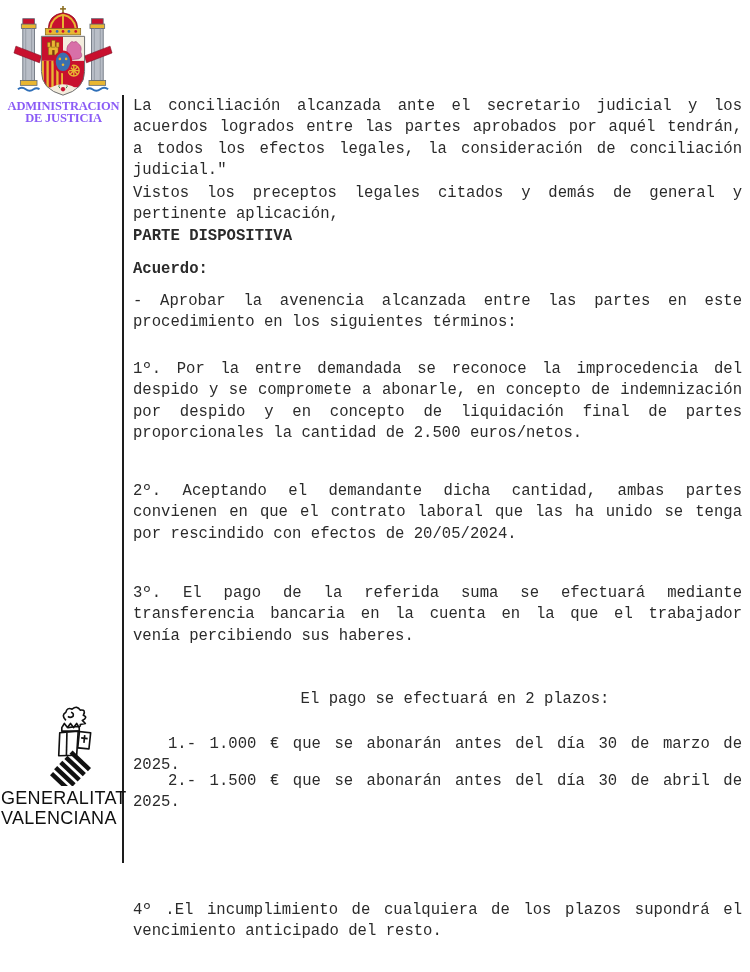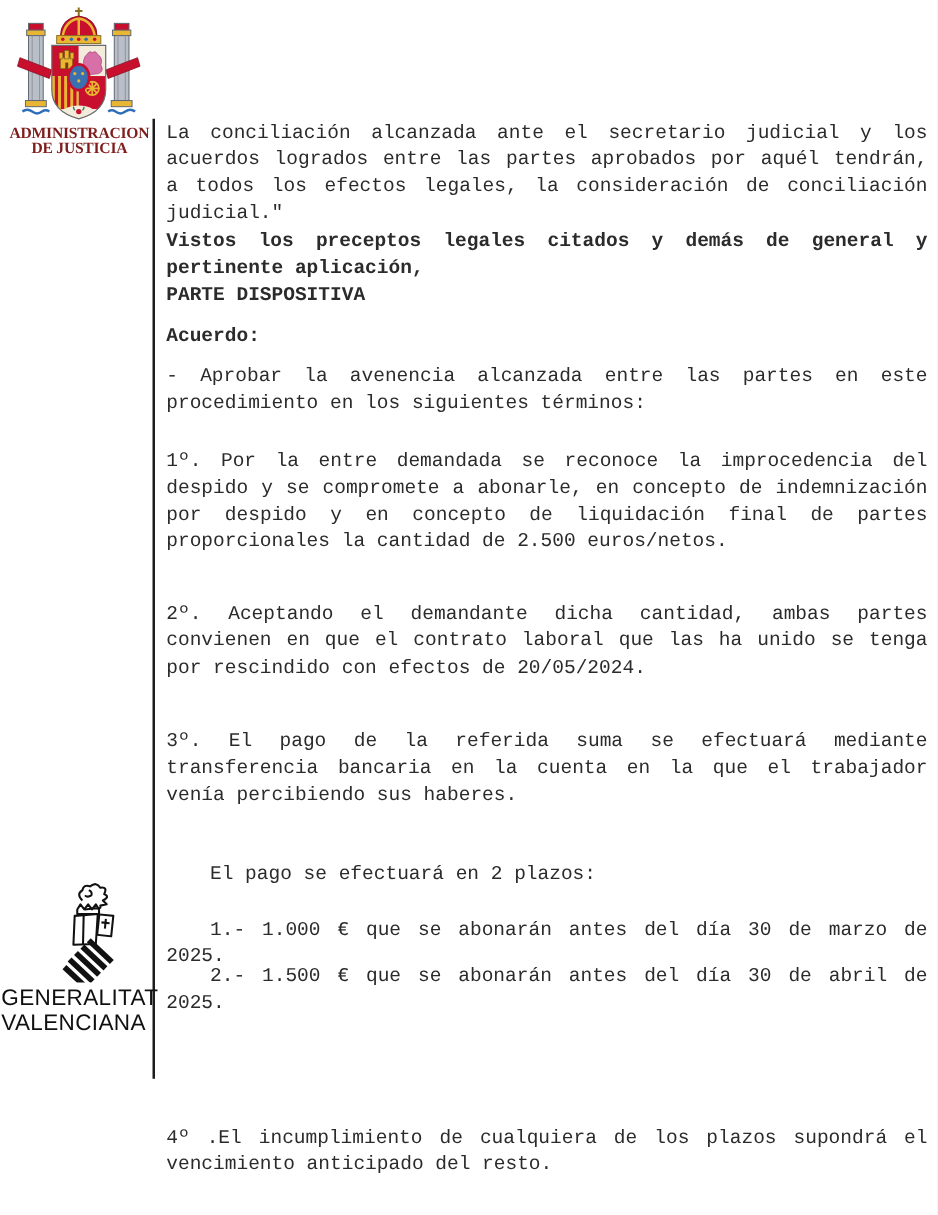--- a/index.html
+++ b/index.html
@@ -11,21 +11,21 @@
     font-family:"Liberation Mono","DejaVu Sans Mono",monospace;
     color:#2b2b2b;
   }
   
   .crest-es{position:absolute;left:12px;top:3px;width:102px;height:100px;}
   .adm-label{
     position:absolute;left:0;top:101px;width:127px;
     text-align:center;
     font-family:"Liberation Serif","DejaVu Serif",serif;
     font-weight:bold;font-size:12.5px;line-height:11.5px;
-    letter-spacing:-0.2px;color:#7f1d1d;
+    letter-spacing:-0.2px;color:#8b5cf6;
   }
   .gv-emblem{position:absolute;left:44px;top:704px;width:52px;height:82px;}
   .gv-label{
     position:absolute;left:1px;top:789px;width:126px;
     text-align:left;
     font-family:"Liberation Sans","DejaVu Sans",sans-serif;
     font-weight:400;font-size:18px;line-height:19.5px;
     letter-spacing:0.3px;color:#101010;
   }
   .vrule{
@@ -35,26 +35,26 @@
   
   .doc{
     position:absolute;left:133px;top:0;width:609px;height:808px;
   }
   .para{position:absolute;left:0;width:609px;}
   .line{
     font-size:15.6px;line-height:21.4px;
     white-space:normal;
   }
   .just{text-align:justify;text-align-last:justify;}
-  .ind{padding-left:35px;}
+  .ind{padding-left:35px;text-align:center;}
   .s-title .line{font-weight:bold;}
   .s-bold .line{font-weight:bold;}
   
   .p-quote-conciliacion{top:96px;}
-  .p-vistos{top:183px;font-weight:bold;}
+  .p-vistos{top:183px;}
   .p-parte-dispositiva-title{top:226px;}
   .p-acuerdo{top:259px;}
   .p-aprobar{top:291px;}
   .p-punto-1{top:359px;}
   .p-punto-2{top:481px;}
   .p-punto-3{top:583px;}
   .p-plazos-intro{top:689px;}
   .p-plazo-1{top:734px;}
   .p-plazo-2{top:771px;}
   .p-punto-4{top:900px;}

